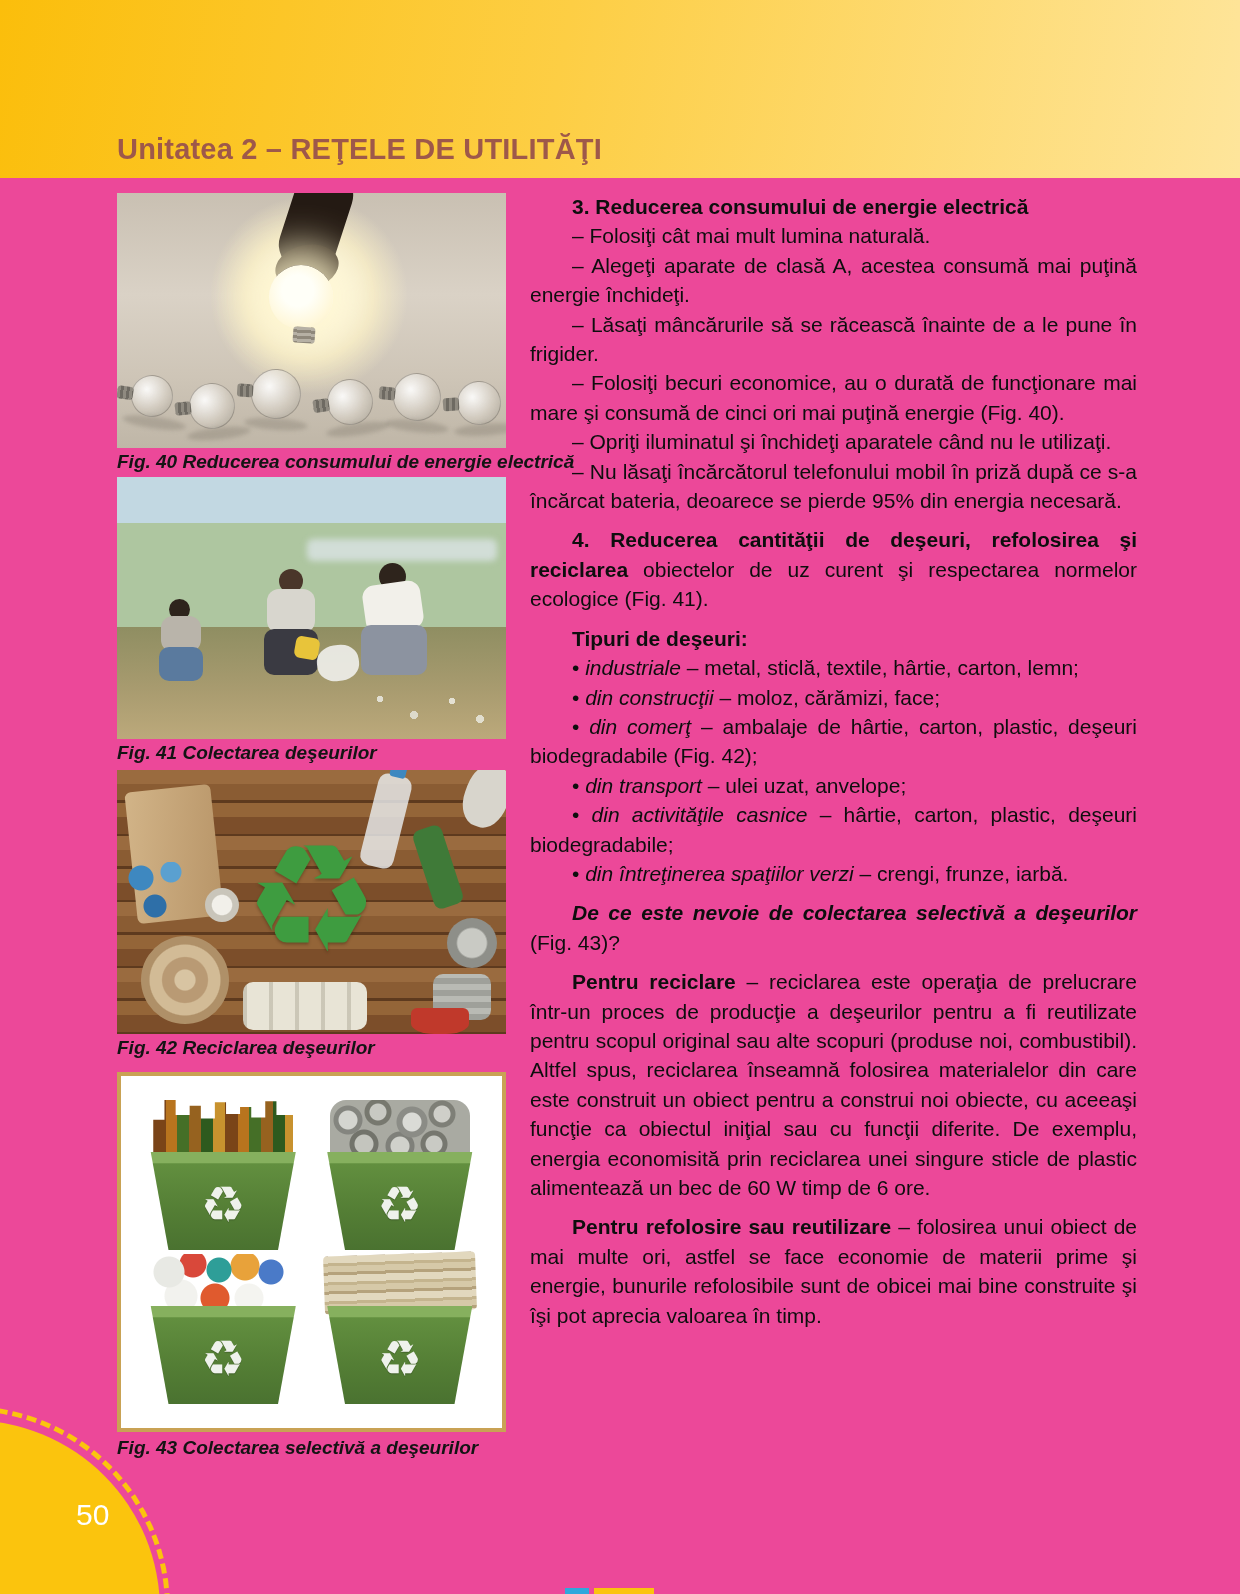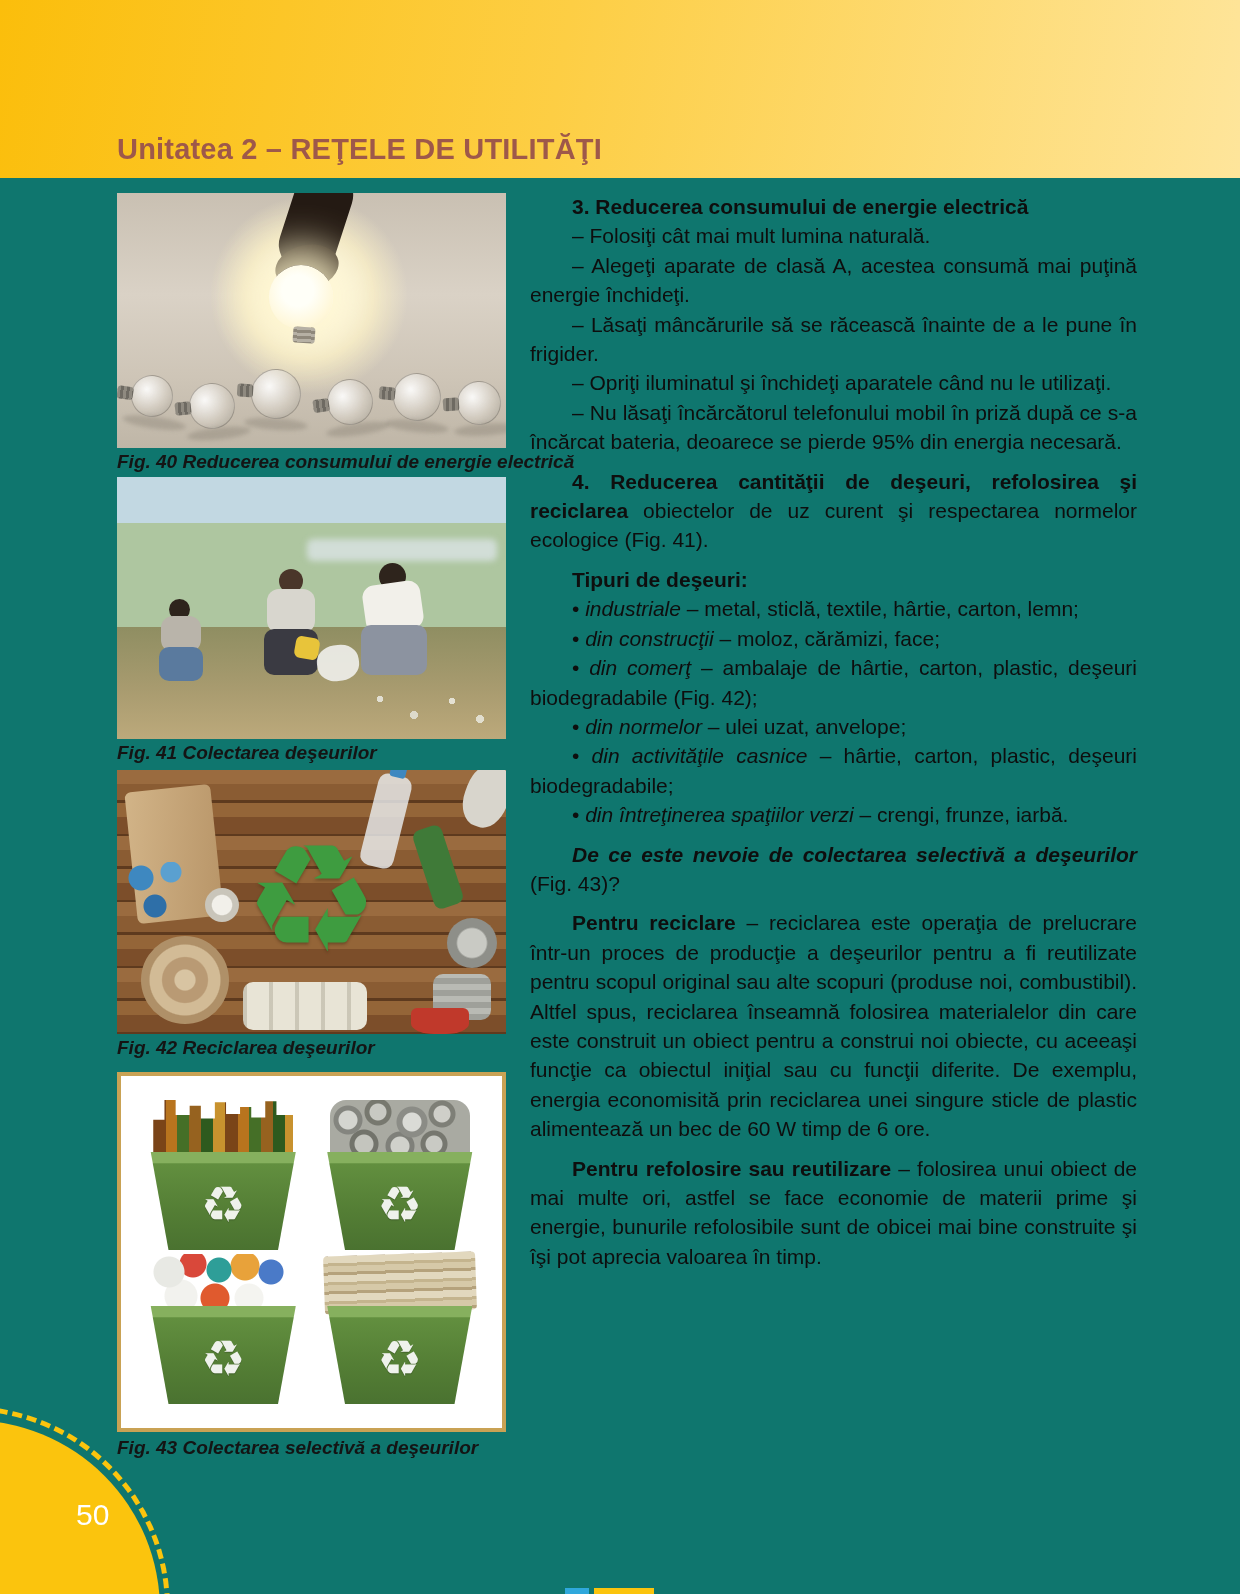--- a/index.html
+++ b/index.html
@@ -1,16 +1,16 @@
 <!DOCTYPE html>
 <html><head>
 <meta charset="utf-8">
 <style>
   html,body{margin:0;padding:0;background:#ffffff;}
-  .page{position:relative;width:1240px;height:1594px;background:#0f766e;overflow:hidden;
+  .page{position:relative;width:1240px;height:1594px;background:#ec4899;overflow:hidden;
         font-family:"Liberation Sans",sans-serif;color:#101010;}
 
   
   .header-band{position:absolute;top:0;left:0;width:1240px;height:178px;
 or    background:linear-gradient(100deg,#FBBE0B 0%,#FDCE44 45%,#FEE59B 100%);}
   .header-band{background:linear-gradient(100deg,#FBBE0B 0%,#FDCE44 45%,#FEE59B 100%);}
   .unit-title{position:absolute;left:117px;bottom:12px;font-size:29px;font-weight:bold;
         color:#9E584A;letter-spacing:.2px;white-space:nowrap;}
 
   
@@ -252,31 +252,32 @@
       </div>
     </div>
   </div>
   <div class="fig-cap" style="top:1437px">Fig. 43 Colectarea selectivă a deşeurilor</div>
 
   <div class="right-col">
     <p class="bold">3. Reducerea consumului de energie electrică</p>
     <p>– Folosiţi cât mai mult lumina naturală.</p>
     <p>– Alegeţi aparate de clasă A, acestea consumă mai puţină energie închideţi.</p>
     <p>– Lăsaţi mâncărurile să se răcească înainte de a le pune în frigider.</p>
+    <p>– Folosiţi becuri economice, au o durată de funcţionare mai mare şi consumă de cinci ori mai puţină energie (Fig. 40).</p>
     <p>– Opriţi iluminatul şi închideţi aparatele când nu le utilizaţi.</p>
     <p>– Nu lăsaţi încărcătorul telefonului mobil în priză după ce s-a încărcat bateria, deoarece se pierde 95% din energia necesară.</p>
 
     <p class="mt"><b>4. Reducerea cantităţii de deşeuri, refolosirea şi reciclarea</b><span> obiectelor de uz curent şi respectarea normelor ecologice (Fig. 41).</span></p>
 
     <p class="mt bold">Tipuri de deşeuri:</p>
 
     <p><span>• </span><i>industriale</i><span> – metal, sticlă, textile, hârtie, carton, lemn;</span></p>
     <p><span>• </span><i>din construcţii</i><span> – moloz, cărămizi, face;</span></p>
     <p><span>• </span><i>din comerţ</i><span> – ambalaje de hârtie, carton, plastic, deşeuri biodegradabile (Fig. 42);</span></p>
-    <p><span>• </span><i>din normelor</i><span> – ulei uzat, anvelope;</span></p>
+    <p><span>• </span><i>din transport</i><span> – ulei uzat, anvelope;</span></p>
     <p><span>• </span><i>din activităţile casnice</i><span> – hârtie, carton, plastic, deşeuri biodegradabile;</span></p>
     <p><span>• </span><i>din întreţinerea spaţiilor verzi</i><span> – crengi, frunze, iarbă.</span></p>
 
     <p class="mt"><b><i>De ce este nevoie de colectarea selectivă a deşeurilor</i></b><span> (Fig. 43)?</span></p>
 
     <p class="mt"><b>Pentru reciclare</b><span> – reciclarea este operaţia de prelucrare într-un proces de producţie a deşeurilor pentru a fi reutilizate pentru scopul original sau alte scopuri (produse noi, combustibil). Altfel spus, reciclarea înseamnă folosirea materialelor din care este construit un obiect pentru a construi noi obiecte, cu aceeaşi funcţie ca obiectul iniţial sau cu funcţii diferite. De exemplu, energia economisită prin reciclarea unei singure sticle de plastic alimentează un bec de 60 W timp de 6 ore.</span></p>
 
     <p class="mt"><b>Pentru refolosire sau reutilizare</b><span> – folosirea unui obiect de mai multe ori, astfel se face economie de materii prime şi energie, bunurile refolosibile sunt de obicei mai bine construite şi îşi pot aprecia valoarea în timp.</span></p>
   </div>
 

